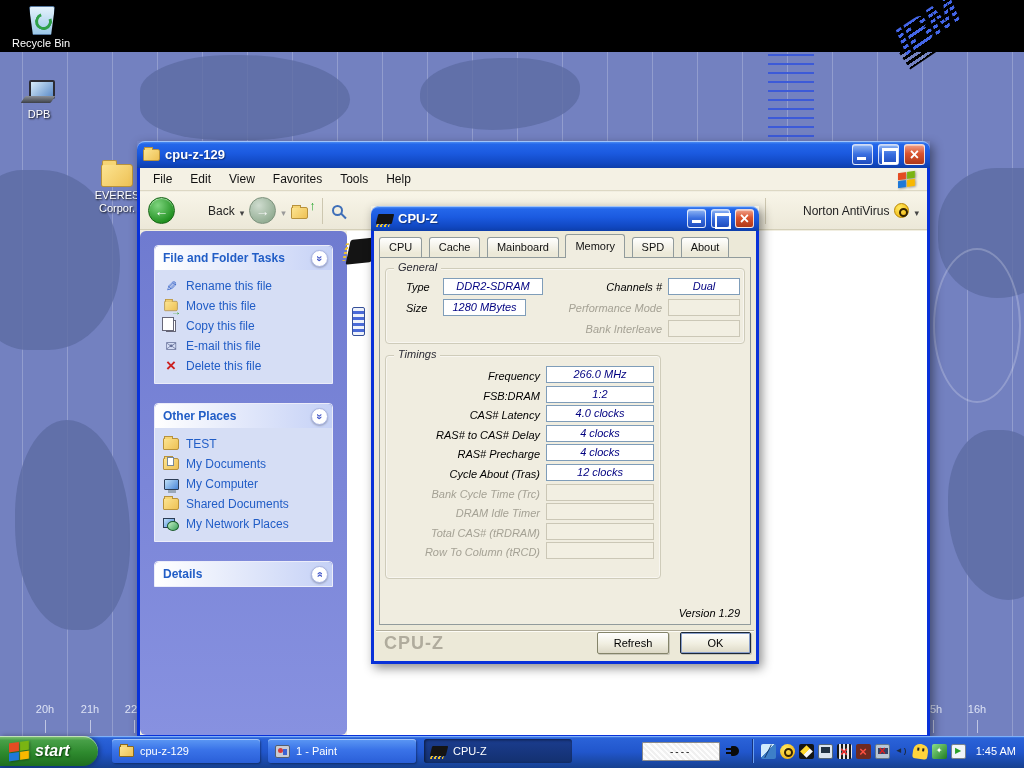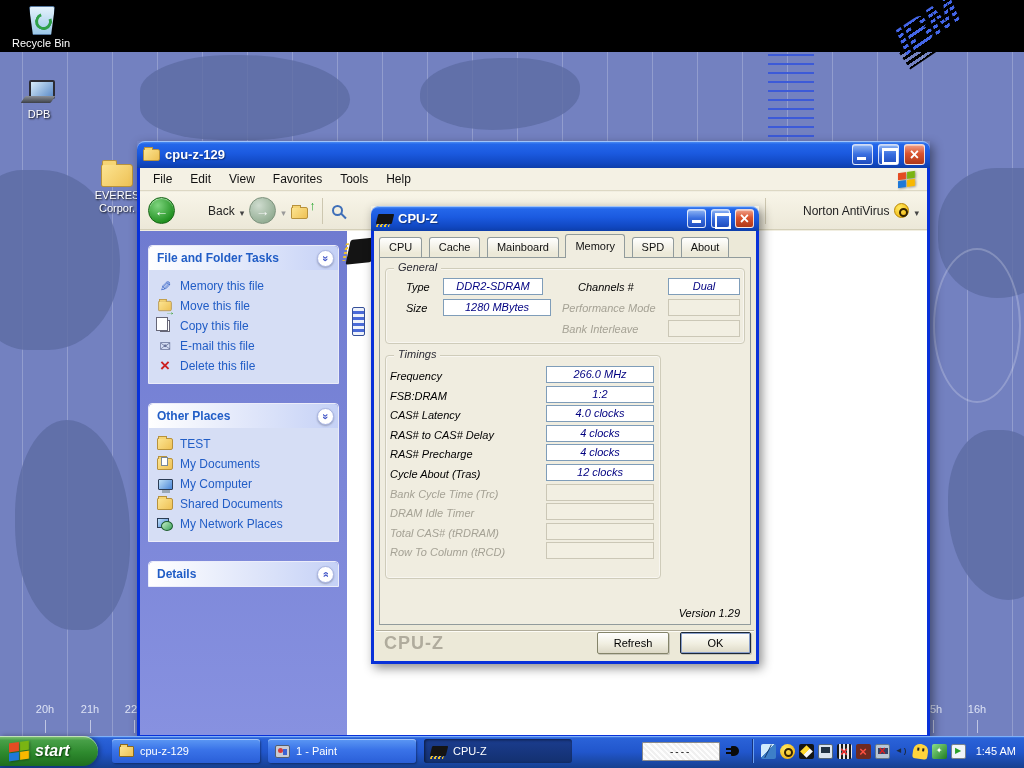--- a/index.html
+++ b/index.html
@@ -73,21 +73,21 @@
   .fold-sm { width:17px; height:12px; background:linear-gradient(135deg,#fce491,#eec155); border:1px solid #b8923c; border-radius:1px 2px 2px 1px; position:relative; display:inline-block; }
   .fold-sm::before { content:""; position:absolute; top:-3px; left:0; width:7px; height:2px; background:#f6d574; border:1px solid #b8923c; border-bottom:none; }
   .tb-sep { width:1px; height:26px; background:#cdc7b0; margin:0 4px; flex:none; }
   .i-mag { width:11px; height:11px; border:2px solid #3f6fb8; border-radius:50%; position:relative; flex:none; }
   .i-mag::after { content:""; position:absolute; width:7px; height:2px; background:#3f6fb8; transform:rotate(45deg); right:-6px; bottom:-3px; }
   .norton-group { margin-left:auto; display:flex; align-items:center; gap:5px; }
   .i-norton { width:15px; height:15px; border-radius:50%; background:radial-gradient(circle at 35% 30%,#ffe860,#f0ae00); border:1px solid #b88600; position:relative; flex:none; }
   .i-norton::after { content:""; position:absolute; left:4px; top:4px; width:5px; height:5px; border:2px solid #332200; border-radius:50%; }
 
   .content { position:absolute; left:0; right:0; top:63px; bottom:0; display:flex; }
-  .taskpane { width:207px; flex:none; background:linear-gradient(180deg,#6f7bd0,#8791e0); padding:14px 8px; overflow:hidden; }
+  .taskpane { width:207px; flex:none; background:linear-gradient(180deg,#6f7bd0,#8791e0); padding:14px 14px; overflow:hidden;border-radius:6px; }
   .panel { border:1px solid rgba(255,255,255,.85); border-radius:4px 4px 0 0; margin-bottom:19px; }
   .panel-h { height:24px; background:linear-gradient(90deg,#ffffff,#c5d1f6); border-radius:4px 4px 0 0; display:flex; align-items:center; padding:0 4px 0 8px; }
   .panel-title { font-size:12px; font-weight:bold; color:#215dc6; flex:1; }
   .chev { width:17px; height:17px; border-radius:50%; background:#fff; border:1px solid #a8b4e4; display:flex; align-items:center; justify-content:center; box-shadow:0 1px 2px rgba(0,0,0,.25); flex:none; }
   .chev::before { content:"\00BB"; color:#4458c8; font-weight:bold; font-size:11px; line-height:1; display:block; }
   .chev.up::before { transform:rotate(90deg); }
   .chev.down::before { transform:rotate(-90deg); }
   .panel-b { background:#d6def5; padding:6px 4px 7px 8px; }
   .task { display:flex; align-items:center; gap:7px; padding:2px 0; font-size:12px; color:#215dc6; }
   .tico { width:16px; height:16px; flex:none; position:relative; display:flex; align-items:center; justify-content:center; }
@@ -119,21 +119,21 @@
   .i-chip::after { content:""; position:absolute; left:1px; bottom:-3px; width:13px; height:3px; background:repeating-linear-gradient(90deg,#edc22e 0 2px, transparent 2px 4px); }
   .tabs { position:absolute; left:5px; top:3px; height:23px; z-index:3; white-space:nowrap; }
   .tab { display:inline-block; vertical-align:top; margin-top:3px; margin-right:2px; height:20px; line-height:18px; padding:0 9px; font-size:11px; color:#111; background:linear-gradient(180deg,#ffffff,#ece9d8 80%); border:1px solid #919b9c; border-bottom:none; border-radius:3px 3px 0 0; }
   .tab.active { margin-top:0; height:24px; line-height:22px; background:#f0ede0; z-index:4; position:relative; }
   .tabpanel { position:absolute; left:5px; top:26px; width:372px; height:368px; border:1px solid #919b9c; background:#f0ede0;font-style:italic; }
   .grp { position:absolute; border:1px solid #cfccba; border-radius:4px; box-shadow:inset 0 0 0 1px rgba(255,255,255,.5); }
   .grp-t { position:absolute; top:-8px; left:8px; background:#f0ede0; padding:0 4px; font-size:11px; color:#2b2b35; }
   .grp-gen { left:5px; top:10px; width:360px; height:76px; }
   .grp-tim { left:5px; top:97px; width:276px; height:224px; }
   .lbl { position:absolute; font-size:11px; color:#000; line-height:17px; white-space:nowrap; }
-  .lbl.r { }
+  .lbl.r { text-align:right; }
   .lbl.off { color:#a5a295; }
   .fld { position:absolute; height:17px; background:#fff; border:1px solid #7f9db9; color:#000080; font-size:11px; line-height:15px; text-align:center; overflow:hidden; }
   .fld.off { background:#f2efe2; border-color:#cbc7b6; }
   .version { position:absolute; right:10px; bottom:5px; font-size:11px; color:#000; }
   .sepline { position:absolute; left:2px; right:2px; top:399px; border-top:1px solid #b2ae9c; border-bottom:1px solid #fdfcf6; }
   .cpuz-logo { position:absolute; left:10px; top:402px; font-size:18px; font-weight:bold; color:#b0ac9d; letter-spacing:1px; }
   .xpbtn { position:absolute; top:401px; height:22px; background:linear-gradient(180deg,#fefefe,#f0eee0 55%,#dcd8c6); border:1px solid #84846a; border-radius:2px; font-size:11px; color:#000; text-align:center; line-height:20px; box-shadow:1px 1px 0 rgba(0,0,0,.15); }
   .btn-refresh { left:223px; width:72px; }
   .btn-ok { left:306px; width:71px; border-color:#1c2838; box-shadow:inset 0 0 0 1px #8aa0cc, 1px 1px 0 rgba(0,0,0,.15); }
 
@@ -254,21 +254,21 @@
       <div class="content">
         <div class="taskpane">
           <div class="panel">
             <div class="panel-h">
               <span class="panel-title">File and Folder Tasks</span>
               <span class="chev up"></span>
             </div>
             <div class="panel-b">
               <div class="task">
                   <span class="tico g-pencil"></span>
-                  <span>Memory this file</span>
+                  <span>Rename this file</span>
                 </div>
               <div class="task">
                   <span class="tico">
                     <span class="fold-sm" style="transform:scale(.85)"></span>
                     <span class="mv-ov">→</span>
                   </span>
                   <span>Move this file</span>
                 </div>
               <div class="task">
                   <span class="tico">
@@ -356,21 +356,21 @@
         <span class="tab active">Memory</span>
         <span class="tab">SPD</span>
         <span class="tab">About</span>
       </div>
       <div class="tabpanel">
         <div class="grp grp-gen">
           <span class="grp-t">General</span>
           <span class="lbl" style="left:20px;top:10px">Type</span>
           <span class="fld" style="left:57px;top:9px;width:100px">DDR2-SDRAM</span>
           <span class="lbl" style="left:20px;top:31px">Size</span>
-          <span class="fld" style="left:57px;top:30px;width:108px">1280 MBytes</span>
+          <span class="fld" style="left:57px;top:30px;width:83px">1280 MBytes</span>
           <span class="lbl r" style="left:192px;top:10px;width:84px">Channels #</span>
           <span class="fld" style="left:282px;top:9px;width:72px">Dual</span>
           <span class="lbl r off" style="left:176px;top:31px;width:100px">Performance Mode</span>
           <span class="fld off" style="left:282px;top:30px;width:72px"></span>
           <span class="lbl r off" style="left:176px;top:52px;width:100px">Bank Interleave</span>
           <span class="fld off" style="left:282px;top:51px;width:72px"></span>
         </div>
         <div class="grp grp-tim">
           <span class="grp-t">Timings</span>
           <span class="lbl r" style="left:4px;top:12px;width:150px">Frequency</span>

